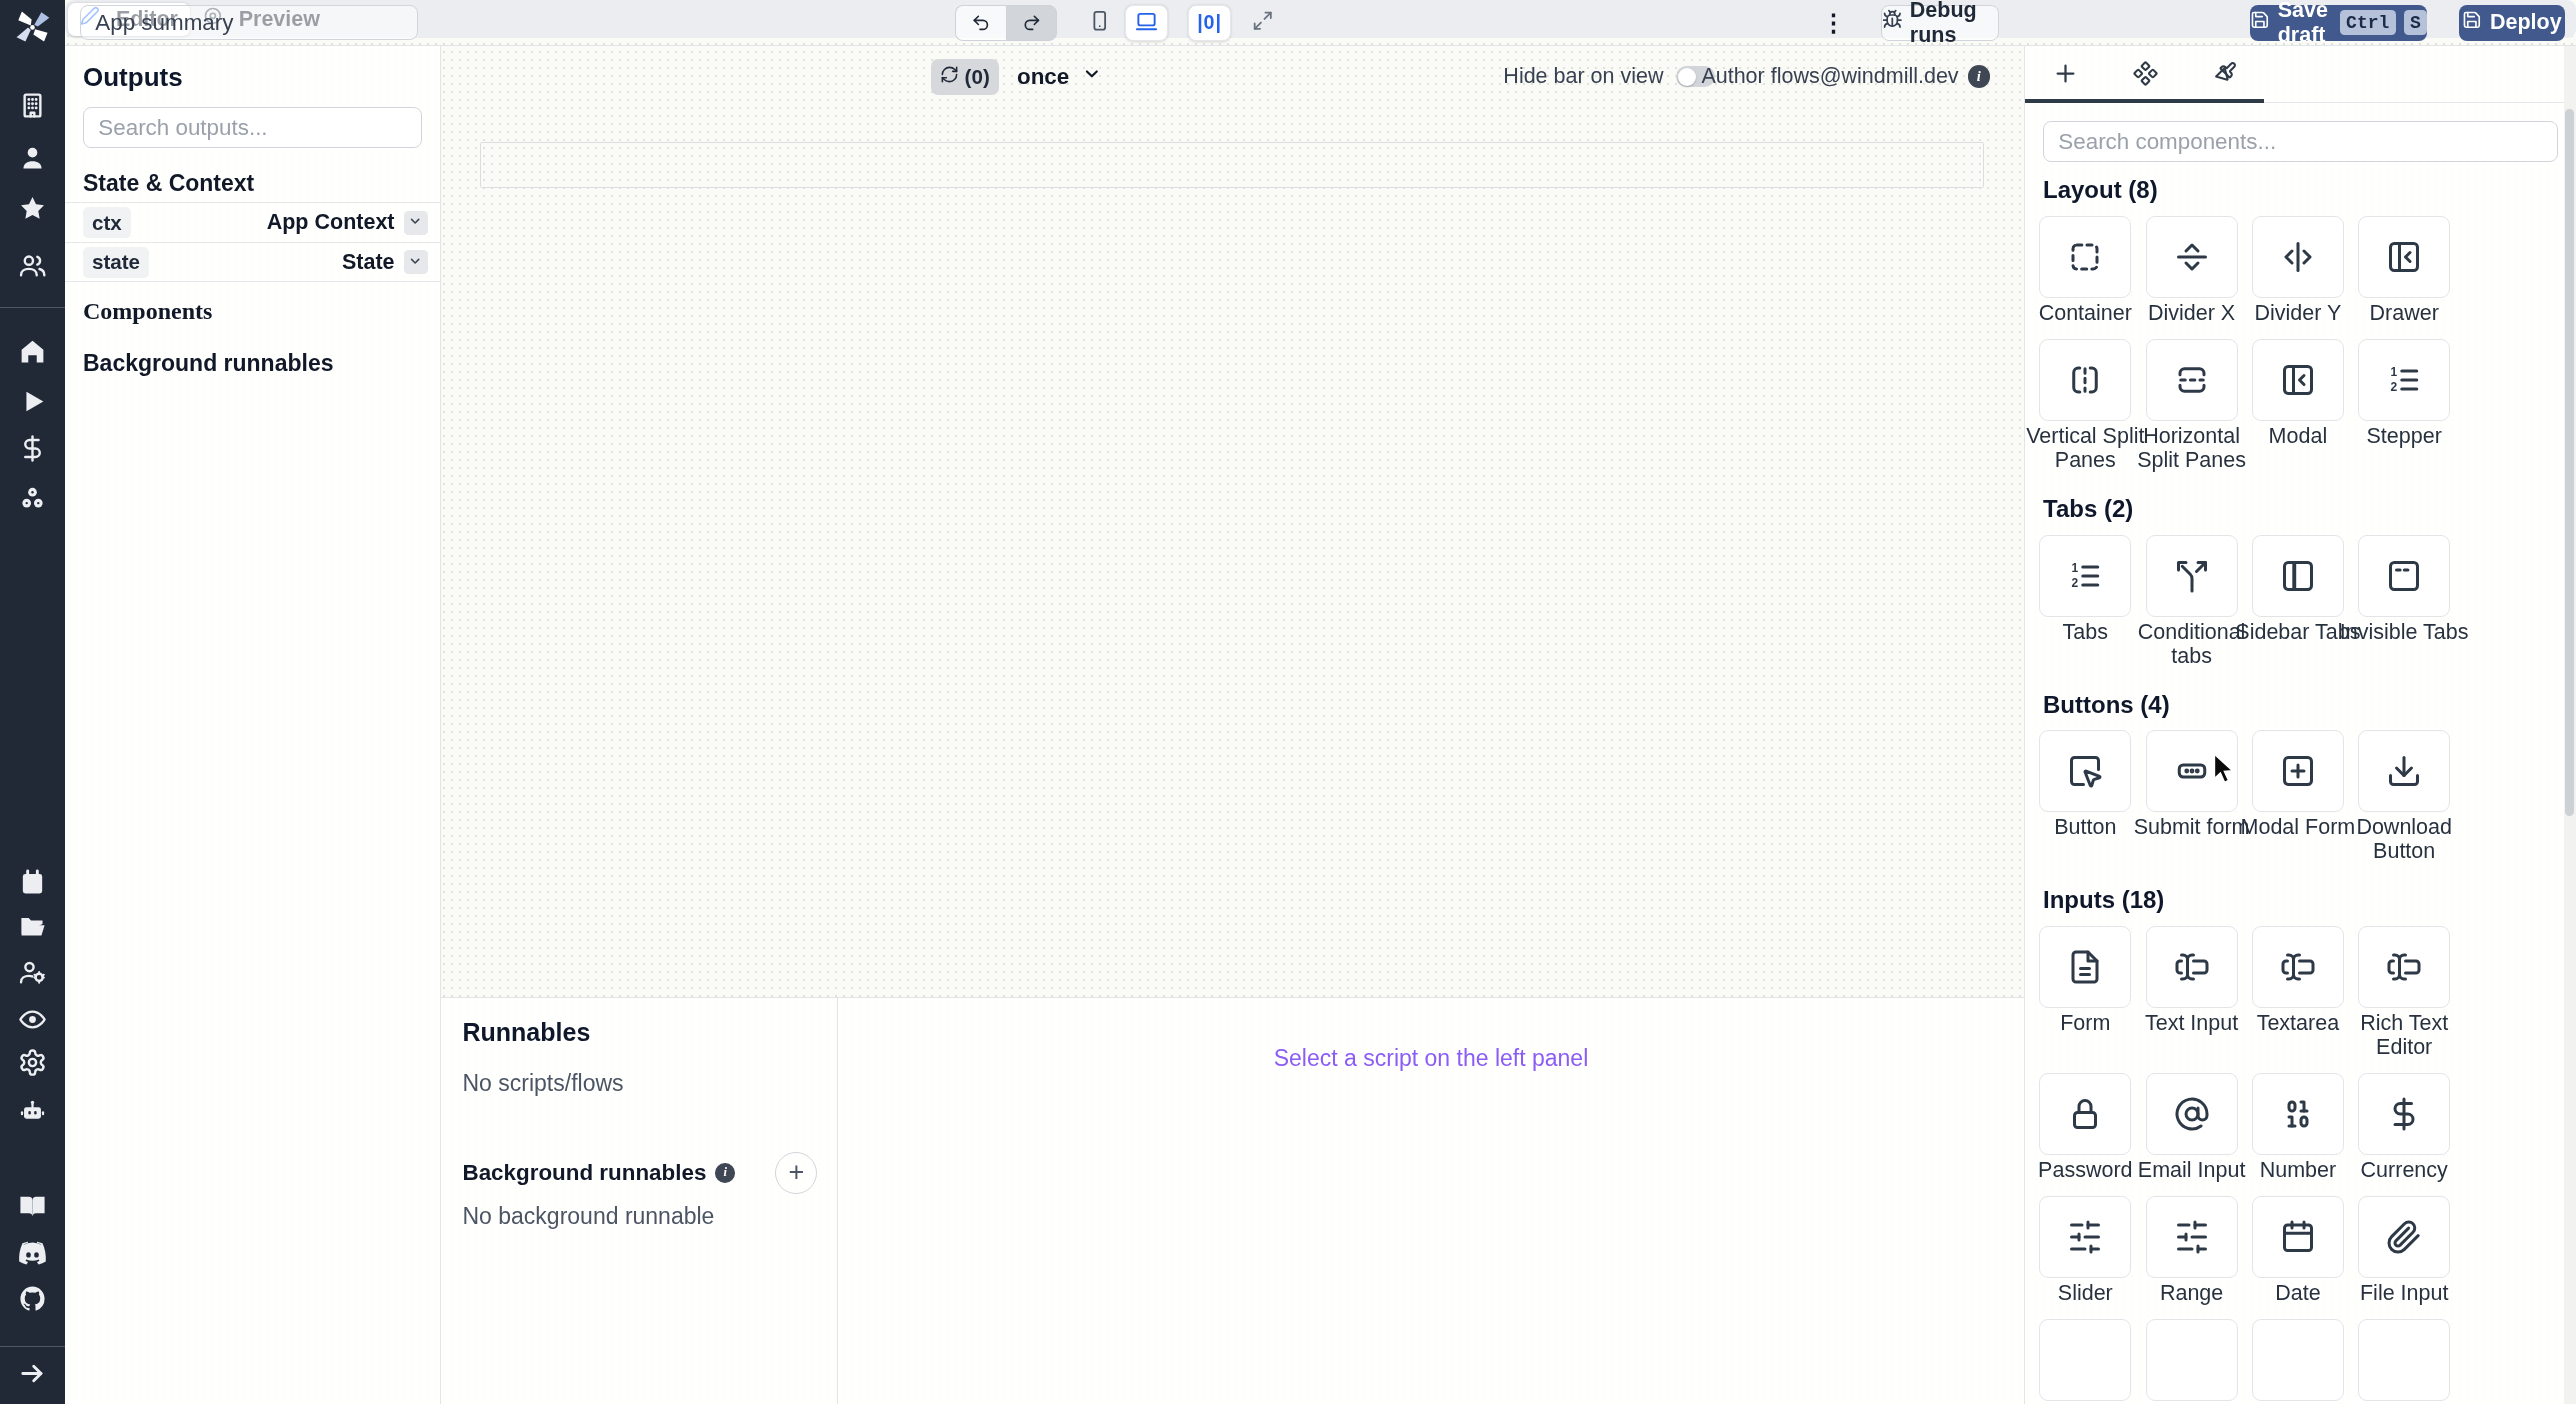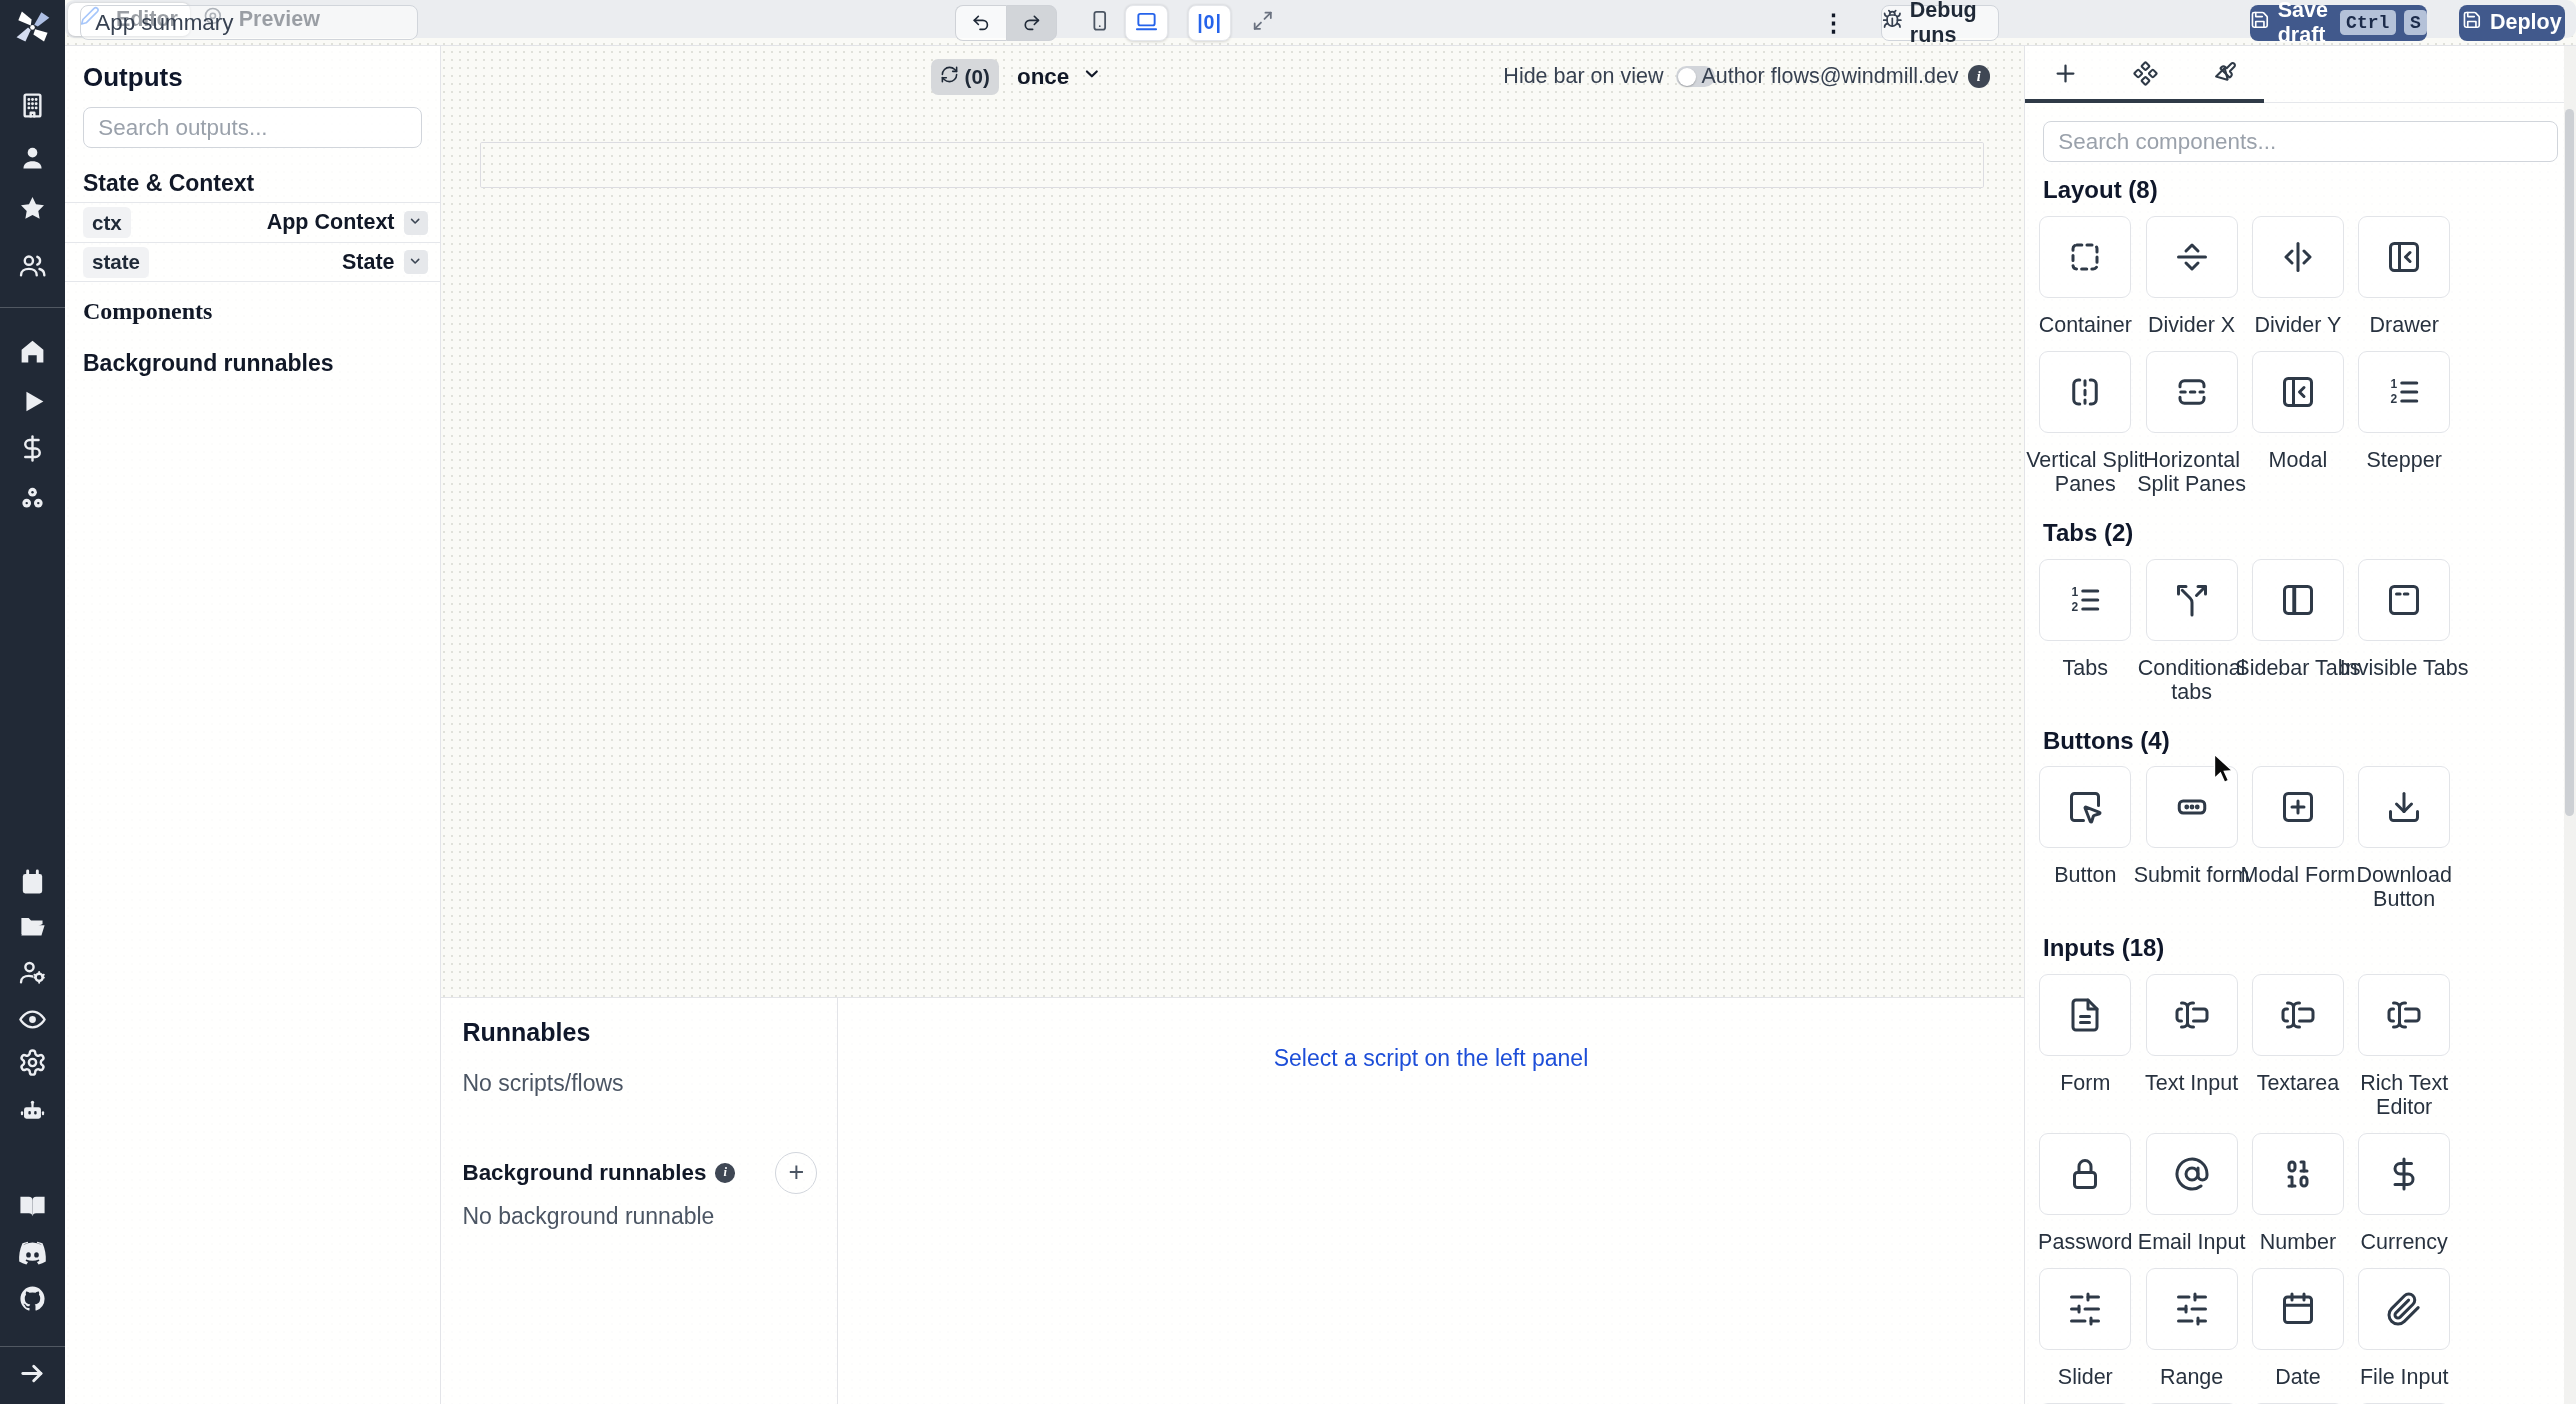--- a/index.html
+++ b/index.html
@@ -73,36 +73,36 @@
   
   #bottom-panel { position:fixed; left:441px; top:997px; width:1583px; bottom:0; background:rgba(255,255,255,0.9); border-top:0.9px solid #e3e4e8; display:flex; z-index:20; }
   #runnables-pane { width:397px; border-right:0.9px solid #e3e4e8; padding:19.7px 19.7px 0 21.5px; }
   #runnables-title { font-size:25px; font-weight:bold; color:#0f172a; }
   .muted { color:#4b5563; font-size:23px; }
   #no-scripts { margin-top:23px; }
   #bg-row { margin-top:55px; display:flex; align-items:center; justify-content:space-between; }
   #bg-row .left { display:flex; align-items:center; gap:9px; font-size:22.4px; font-weight:bold; color:#111827; }
   #plus-btn { width:42px; height:42px; border-radius:50%; border:0.9px solid #d1d5db; background:transparent; color:#4b5563; font-size:27px; font-weight:300; display:flex; align-items:center; justify-content:center; line-height:1; }
   #no-bg { margin-top:9px; }
-  #hint-pane { flex:1; text-align:center; padding-top:47px; color:#1d4ed8; font-size:23px; }
+  #hint-pane { flex:1; text-align:center; padding-top:47px; color:#8b5cf6; font-size:23px; }
 
   
   #right-panel { position:fixed; left:2024px; top:46px; width:552px; bottom:0; background:rgba(255,255,255,0.9); border-left:0.9px solid #e3e4e8; overflow:hidden; z-index:30; }
   #rp-tabbar { position:relative; height:57px; border-bottom:0.9px solid #e5e7eb; }
   .rp-tab { position:absolute; top:0; width:80px; height:57px; display:flex; align-items:center; justify-content:center; color:#2f3a47; }
   #rp-underline { position:absolute; left:0; bottom:-0.9px; width:239px; height:3.6px; background:#2f3a47; }
   #rp-search-wrap { margin:18px 18px 0 18px; }
   #sections { padding:0 0 0 0; }
   .section-title { font-size:24px; font-weight:bold; color:#0f172a; line-height:27px; margin:23px 0 12.5px 18px; }
   #sections > .section-title:first-child { margin-top:14.3px; }
   .comp-grid { display:grid; grid-template-columns:repeat(4,92px); column-gap:14.3px; row-gap:14.3px; padding-left:14.3px; }
   .comp-item { width:92px; display:flex; flex-direction:column; align-items:center; }
   .comp-card { width:92px; height:82px; border:0.9px solid #e2e4e8; border-radius:9px; background:rgba(255,255,255,0.55); display:flex; align-items:center; justify-content:center; color:#2e3947; flex:none; }
   .comp-card svg { width:36px; height:36px; }
-  .comp-label { margin-top:15px; font-size:21.5px; line-height:24px; color:#28323f; text-align:center; width:134px; flex:none; }
+  .comp-label { margin-top:3px; font-size:21.5px; line-height:24px; color:#28323f; text-align:center; width:134px; flex:none; }
   #rp-scrollbar { position:absolute; right:0; top:0; bottom:0; width:12.5px; background:#f2f2f0; }
   #rp-thumb { position:absolute; right:1.8px; top:63px; width:9px; height:707px; border-radius:4.5px; background:#cdd0d4; }
 
   
   #cursor { position:fixed; left:2207px; top:751px; z-index:99; }
 </style>
 </head>
 <body>
 
 <div id="topbar">

